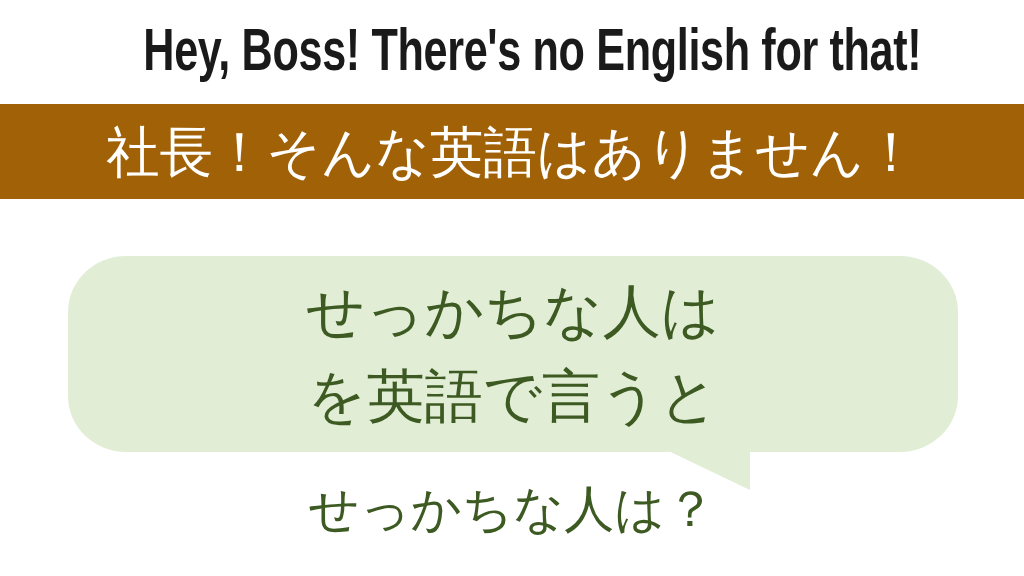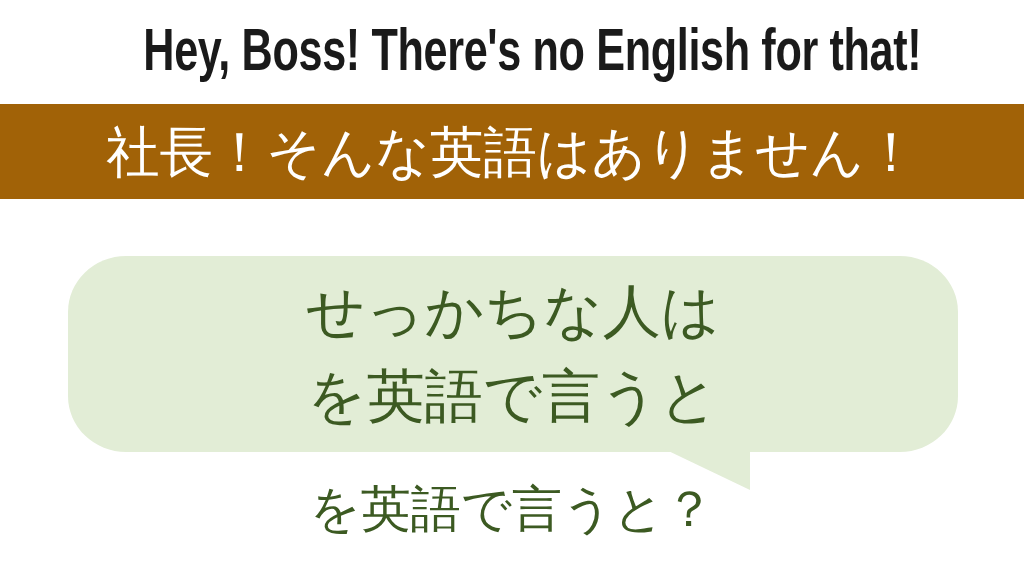--- a/index.html
+++ b/index.html
@@ -147,15 +147,15 @@
 
   <div class="bubble-wrap">
     <div class="bubble-body"></div>
     <div class="bubble-tail"></div>
     <div class="bubble-text">
       <div class="bubble-line-1">せっかちな人は</div>
       <div class="bubble-line-2">を英語で言うと</div>
     </div>
   </div>
 
-  <div class="bottom-line">を英語で言うと？</div>
+  <div class="bottom-line">せっかちな人は？</div>
 
 </div>
 
 </body></html>

